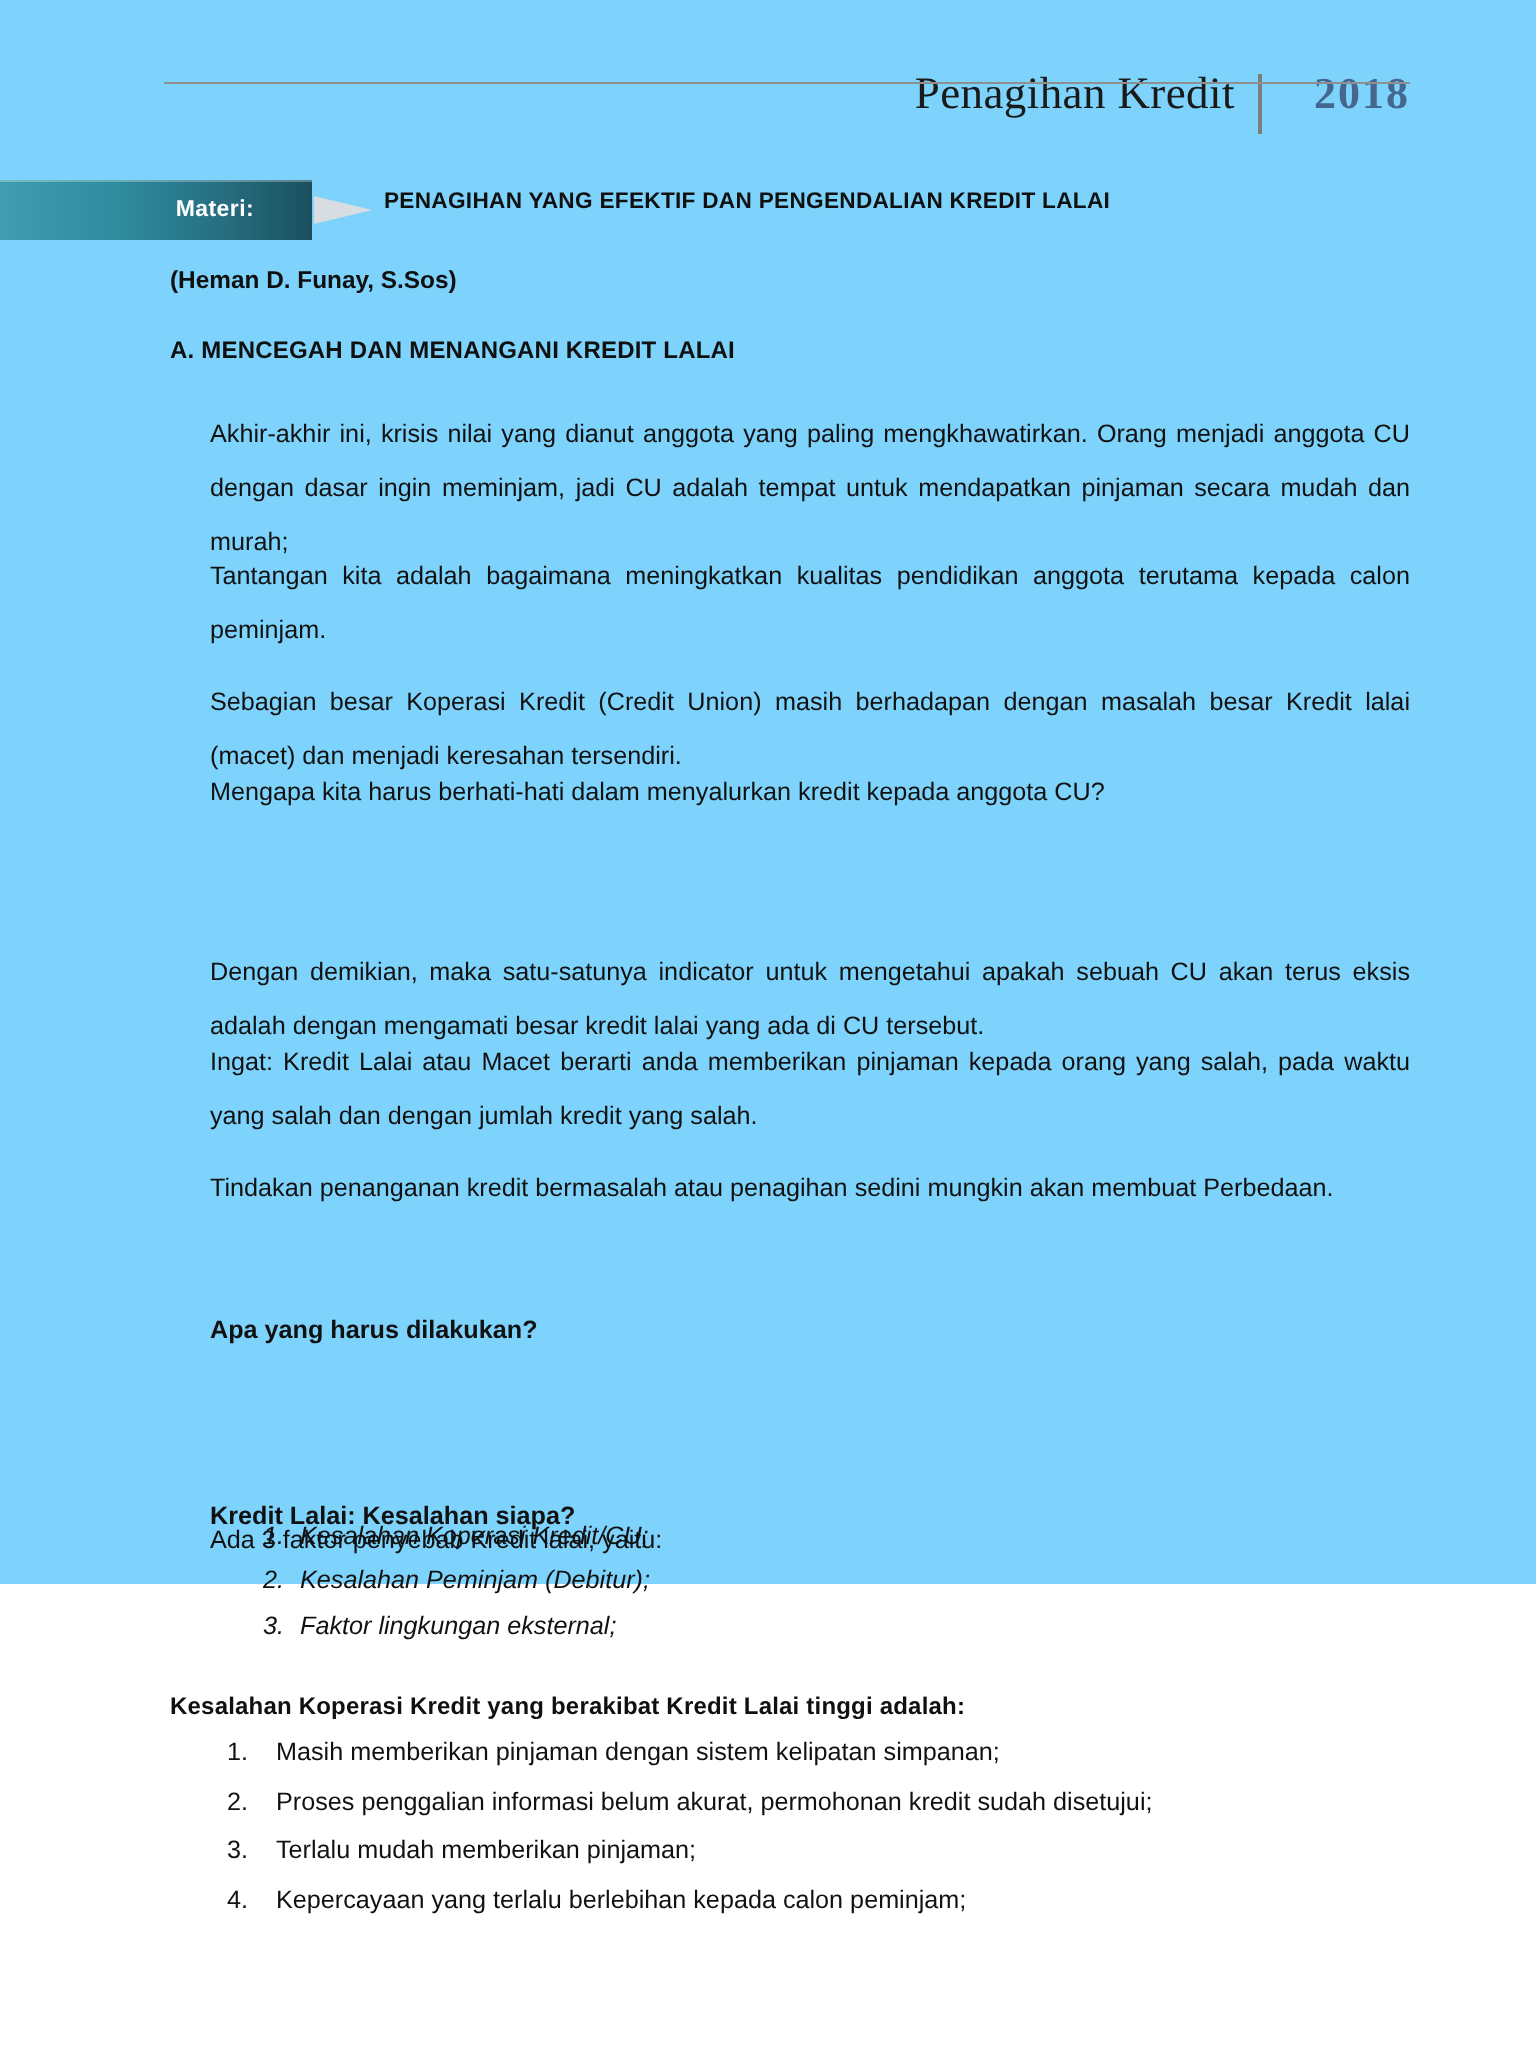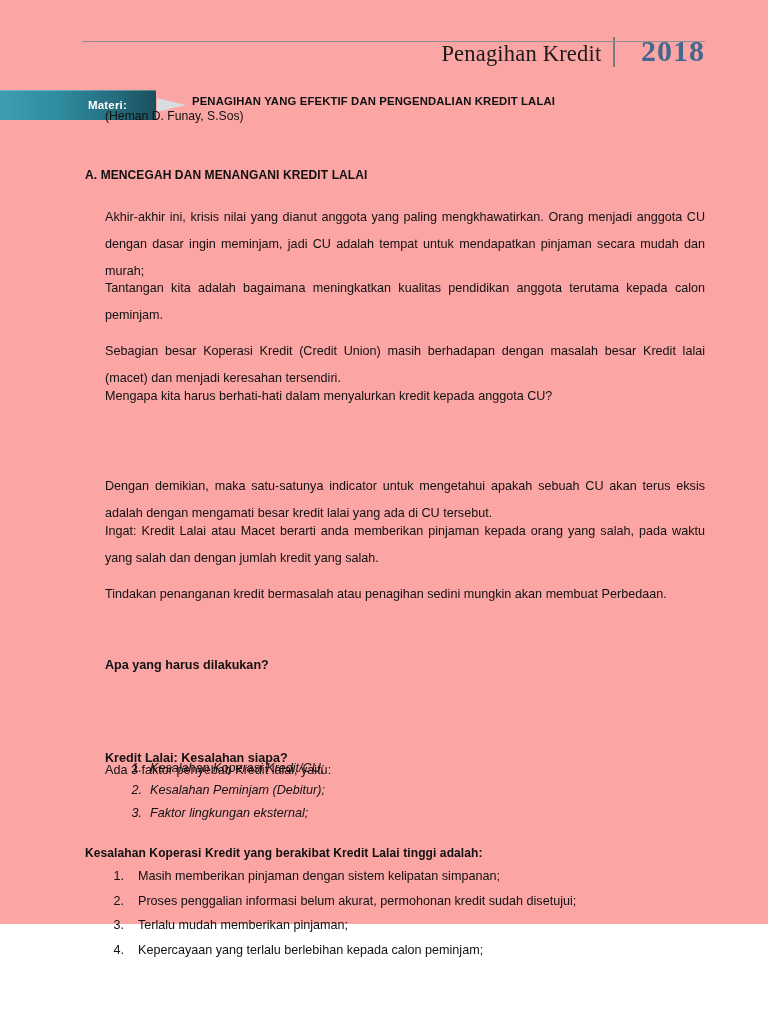--- a/index.html
+++ b/index.html
@@ -12,22 +12,22 @@
     height: 1024px;
     font-family: "Liberation Sans", sans-serif;
     color: #000000;
     position: relative;
     overflow: hidden;
   }
 
   .page {
     position: relative;
     width: 768px;
-    height: 924px;
-    background: #fca5a5;
+    height: 792px;
+    background: #7dd3fc;
   }
 
   
   .doc-header {
     position: absolute;
     left: 0;
     top: 34px;
     width: 768px;
     height: 46px;
   }
@@ -49,21 +49,21 @@
   }
   .header-divider {
     width: 1.6px;
     height: 30px;
     background: #7d7d7d;
     align-self: center;
     margin-top: -4px;
   }
   .header-year {
     font-family: "Liberation Serif", serif;
-    font-size: 30px;
+    font-size: 22px;
     font-weight: bold;
     color: #44668f;
     letter-spacing: 1px;
     padding-left: 26px;
     white-space: nowrap;
   }
   .header-rule {
     position: absolute;
     left: 82px;
     top: 41px;
@@ -116,25 +116,24 @@
     top: 5px;
     font-size: 11.3px;
     font-weight: bold;
     letter-spacing: 0.15px;
     white-space: nowrap;
     color: #101010;
   }
   .author-line {
     position: absolute;
     left: 85px;
-    top: 109px;
+    top: 133px;
     font-size: 12.2px;
-    font-weight: normal;
+    font-weight: bold;
     color: #101010;
-    margin-left: 20px;
   }
 
   
   .section-heading {
     position: absolute;
     left: 85px;
     font-size: 12px;
     font-weight: bold;
     letter-spacing: 0.1px;
     color: #101010;

